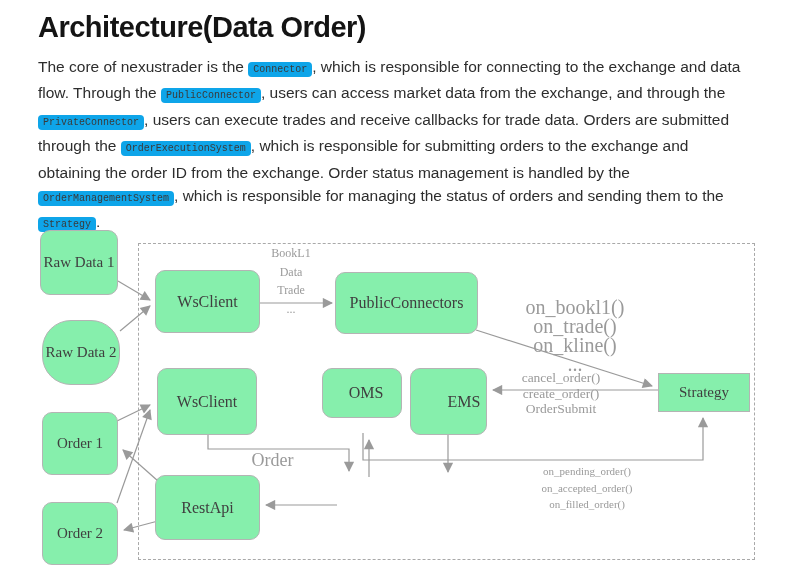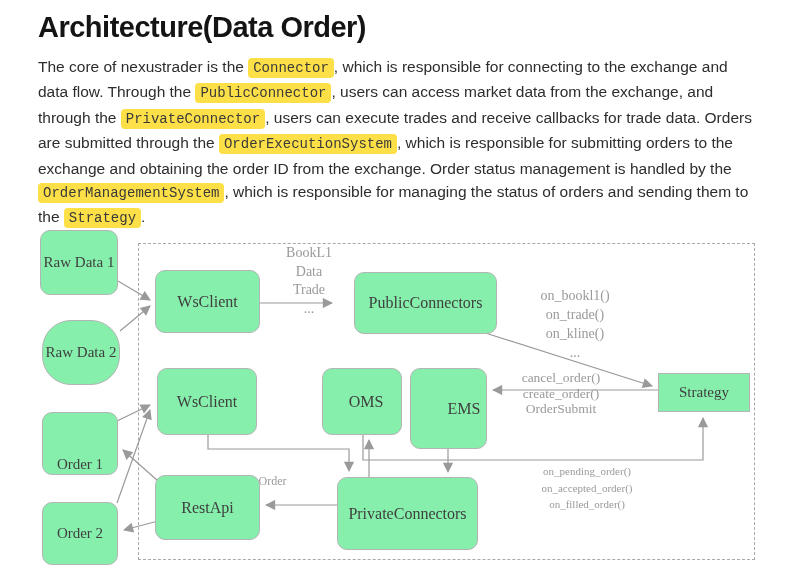--- a/index.html
+++ b/index.html
@@ -11,58 +11,58 @@
   .title {
     position:absolute; left:38px; top:11px;
     font-size:29px; font-weight:700; color:#141414; letter-spacing:-0.5px;
   }
   .intro {
     position:absolute; left:38px; top:55px; width:716px;
     font-size:15.5px; line-height:23.4px; color:#2d2d2d;
   }
   .intro code {
     font-family:"Liberation Mono","DejaVu Sans Mono",monospace;
-    font-size:14px; color:#3a3a3a; background:#fde047;
+    font-size:10px; color:#3a3a3a; background:#0ea5e9;
     padding:2px 5px; border-radius:4px;
   }
   
   .dashed-rect {
     position:absolute; left:138px; top:243px; width:617px; height:317px;
     border:1px dashed #a9a9a9; background:transparent;
   }
   .edges { position:absolute; left:0; top:0; width:800px; height:582px; pointer-events:none; }
   .node {
     position:absolute; display:flex; align-items:center; justify-content:center;
     border:1px solid #b4b4b4; border-radius:10px; background:#86efac;
     font-family:"Liberation Serif", serif; color:#3f3f3f; font-size:16px;
     text-align:center; line-height:1.25;
   }
   .node.small { font-size:15px; }
   .node.sharp { border-radius:0; }
   .n-raw1   { left:40px;  top:230px; width:78px;  height:65px; }
   .n-raw2   { left:42px;  top:320px; width:78px;  height:65px;border-radius:29px; }
-  .n-order1 { left:42px;  top:412px; width:76px;  height:63px;align-items:flex-end; }
+  .n-order1 { left:42px;  top:412px; width:76px;  height:63px; }
   .n-order2 { left:42px;  top:502px; width:76px;  height:63px; }
   .n-wstop  { left:155px; top:270px; width:105px; height:63px; }
-  .n-pub    { left:354px; top:272px; width:143px; height:62px; }
+  .n-pub    { left:335px; top:272px; width:143px; height:62px; }
   .n-wsbot  { left:157px; top:368px; width:100px; height:67px; }
-  .n-oms    { left:322px; top:368px; width:80px;  height:67px;padding-left:8px; }
-  .n-ems    { left:410px; top:368px; width:77px;  height:81px;padding-left:31px; }
+  .n-oms    { left:322px; top:368px; width:80px;  height:50px;padding-left:8px; }
+  .n-ems    { left:410px; top:368px; width:77px;  height:67px;padding-left:31px; }
   .n-strat  { left:658px; top:373px; width:92px;  height:39px; }
   .n-rest   { left:155px; top:475px; width:105px; height:65px; }
   .n-priv   { left:337px; top:477px; width:141px; height:73px; }
   .edge-label {
     position:absolute; font-family:"Liberation Serif", serif; color:#9a9a9a;
     text-align:center;
   }
-  .el-stream   { left:269px; top:244px; width:80px;  font-size:14px;   line-height:18.5px; }
-  .el-mcb      { left:500px; top:286px; width:150px; font-size:14px; line-height:19px; }
+  .el-stream   { left:251px; top:244px; width:80px;  font-size:12px;   line-height:18.5px; }
+  .el-mcb      { left:500px; top:298px; width:150px; font-size:20px; line-height:19px; }
   .el-cmd      { left:496px; top:370px; width:130px; font-size:13.5px; line-height:15.5px; }
   .el-status   { left:502px; top:463px; width:170px; font-size:11px; line-height:16.5px; }
-  .el-order    { left:250px; top:474px; width:45px;  font-size:12px; }
+  .el-order    { left:250px; top:450px; width:45px;  font-size:18px; }
 </style>
 </head>
 <body>
 
 <div class="page">
 
   <h1 class="title">Architecture(Data Order)</h1>
 
   <p class="intro"><span>The core of nexustrader is the </span><code>Connector</code><span>, which is responsible for connecting to the exchange and data flow. Through the </span><code>PublicConnector</code><span>, users can access market data from the exchange, and through the </span><code>PrivateConnector</code><span>, users can execute trades and receive callbacks for trade data. Orders are submitted through the </span><code>OrderExecutionSystem</code><span>, which is responsible for submitting orders to the exchange and obtaining the order ID from the exchange. Order status management is handled by the </span><code>OrderManagementSystem</code><span>, which is responsible for managing the status of orders and sending them to the </span><code>Strategy</code><span>.</span></p>
 
@@ -146,17 +146,14 @@
   </div>
   <div class="node n-ems">
     <span>EMS</span>
   </div>
   <div class="node small sharp n-strat">
     <span>Strategy</span>
   </div>
   <div class="node n-rest">
     <span>RestApi</span>
   </div>
-  <div class="node n-priv">
-    <span>PrivateConnectors</span>
-  </div>
 
 </div>
 
 </body></html>

